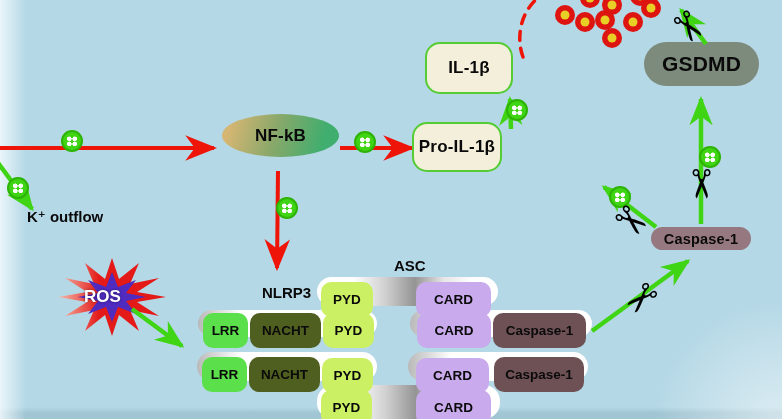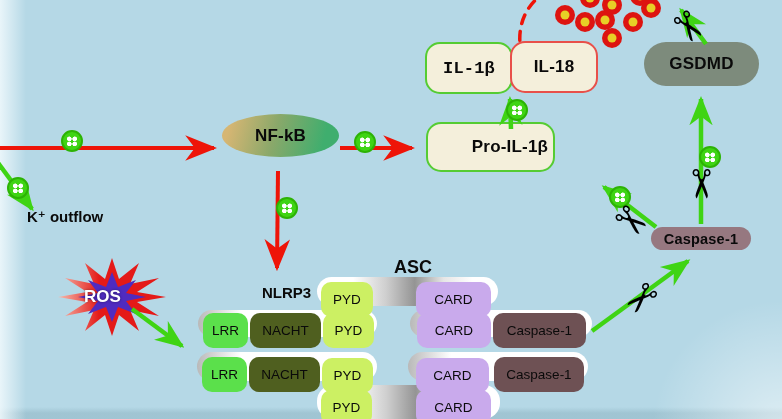--- a/index.html
+++ b/index.html
@@ -17,47 +17,47 @@
   .stroke-red{stroke:var(--arrow-red);}
   .stroke-green{stroke:var(--arrow-green);}
   .fill-red{fill:var(--arrow-red);}
   .fill-green{fill:var(--arrow-green);}
 
   .node{position:absolute;z-index:2;display:flex;align-items:center;justify-content:center;
         font-weight:bold;color:#0a0a0a;letter-spacing:.2px;}
   #nfkb{left:222px;top:114px;width:117px;height:43px;border-radius:50%;
         background:linear-gradient(105deg,var(--nfkb-left) 8%,#8aa86a 45%,var(--nfkb-right) 85%);font-size:17px;}
   .cytobox{background:var(--cytokine-box-fill);border-radius:15px;font-size:17px;}
-  #il1b{left:425px;top:42px;width:84px;height:48px;border:2.5px solid var(--il1b-border);font-family:Liberation Mono, monospace;}
+  #il1b{left:425px;top:42px;width:84px;height:48px;border:2.5px solid var(--il1b-border);}
   #il18{left:510px;top:41px;width:84px;height:48px;border:2.5px solid var(--il18-border);}
-  #pro_il1b{left:426px;top:122px;width:86px;height:46px;border:2.5px solid var(--il1b-border);padding-left:39px;}
+  #pro_il1b{left:412px;top:122px;width:86px;height:46px;border:2.5px solid var(--il1b-border);}
   #pro_il18{left:511px;top:122px;width:84px;height:46px;border:2.5px solid var(--il18-border);}
-  #gsdmd{left:644px;top:42px;width:115px;height:44px;border-radius:22px;background:var(--gsdmd-fill);font-size:17px;}
+  #gsdmd{left:644px;top:42px;width:115px;height:44px;border-radius:22px;background:var(--gsdmd-fill);font-size:21px;}
   #caspase1_box{left:651px;top:227px;width:100px;height:23px;border-radius:12px;background:var(--caspase1-fill);font-size:14.5px;}
 
   .lbl{position:absolute;z-index:4;font-weight:bold;color:#0a0a0a;white-space:nowrap;}
   #k_outflow{left:27px;top:208px;font-size:15px;}
   #nlrp3{left:262px;top:284px;font-size:15px;}
-  #asc{left:394px;top:257px;font-size:18px;}
+  #asc{left:394px;top:257px;font-size:15px;}
   #pro_caspase1{left:502px;top:286px;font-size:15px;}
   #ros_label{left:84px;top:287px;width:56px;text-align:left;color:#fff;font-size:17px;
              text-shadow:0 0 3px rgba(0,0,0,.45);}
 
   .complex{position:absolute;z-index:2;border-radius:16px;background:#fff;}
   .cx-grad{background:linear-gradient(90deg,#fff 0%,#fff 20%,#cfcfcf 38%,#949494 54%,#e6e6e6 70%,#fff 86%);}
   .cx-left{background:linear-gradient(90deg,#b9b9b9 0%,#fff 24%);}
   #row1c{left:317px;top:277px;width:181px;height:29px;}
   #row2cl{left:198px;top:310px;width:179px;height:27px;}
   #row2cr{left:410px;top:310px;width:182px;height:27px;}
   #row3cl{left:197px;top:352px;width:180px;height:29px;}
   #row3cr{left:408px;top:352px;width:180px;height:29px;}
   #row4c{left:317px;top:385px;width:183px;height:34px;}
 
   .pill{position:absolute;z-index:2;height:35px;border-radius:10px;display:flex;align-items:center;
-        justify-content:center;font-weight:normal;font-size:13.5px;color:#0a0a0a;}
+        justify-content:center;font-weight:bold;font-size:13.5px;color:#0a0a0a;}
   .pyd{background:var(--pyd-fill);}
   .card{background:var(--card-fill);}
   .lrr{background:var(--lrr-fill);}
   .nacht{background:var(--nacht-fill);}
   .casp{background:var(--caspase1-pill-fill);}
 
   .plus-circle{position:absolute;z-index:4;width:22px;height:22px;border-radius:50%;
     background:
       radial-gradient(circle at 35% 38%,#fff 2.1px,rgba(255,255,255,0) 2.6px),
       radial-gradient(circle at 65% 38%,#fff 2.1px,rgba(255,255,255,0) 2.6px),
@@ -144,21 +144,20 @@
     </g>
 
     <g>
       <polygon points="112,258 119,279 139,263 130,284 159,278 137,292 166,297 137,302 159,316 130,310 139,331 119,315 112,336 105,315 85,331 94,310 65,316 87,302 58,297 87,292 65,278 94,284 85,263 105,279" fill="url(#rosgrad)"></polygon>
       <polygon points="112,272 118,287 136,280 126,293 146,297 126,301 136,314 118,307 112,322 106,307 88,314 98,301 78,297 98,293 88,280 106,287" style="fill:var(--ros-purple)"></polygon>
     </g>
   </svg>
 
   <div class="node" id="nfkb">NF-kB</div>
   <div class="node cytobox" id="il1b">IL-1β</div>
-  <div class="node cytobox" id="il18">IL-18</div>
   <div class="node cytobox" id="pro_il1b">Pro-IL-1β</div>
   <div class="node" id="gsdmd">GSDMD</div>
   <div class="node" id="caspase1_box">Caspase-1</div>
 
   <div class="complex cx-grad" id="row1c"></div>
   <div class="complex cx-left" id="row2cl"></div>
   <div class="complex cx-left" id="row2cr"></div>
   <div class="complex cx-left" id="row3cl"></div>
   <div class="complex cx-left" id="row3cr"></div>
   <div class="complex cx-grad" id="row4c"></div>

